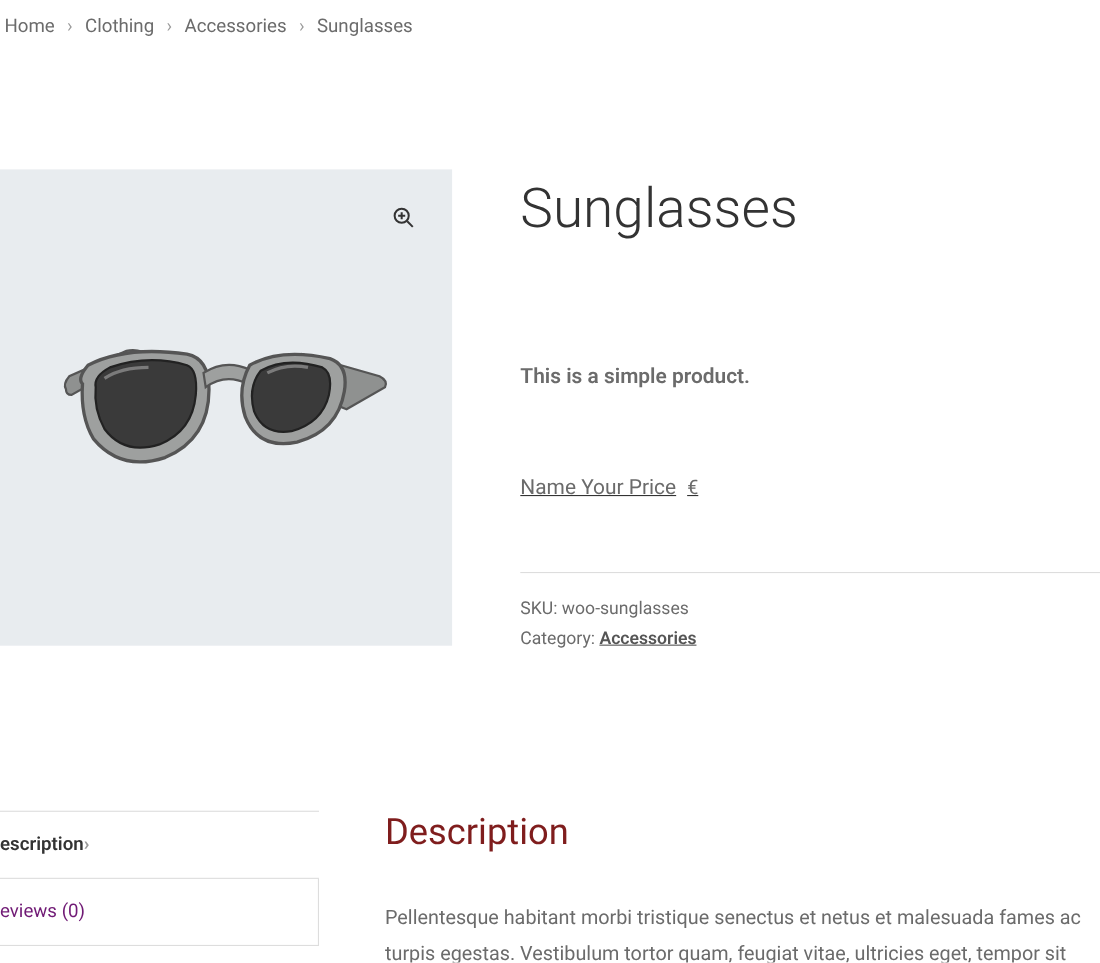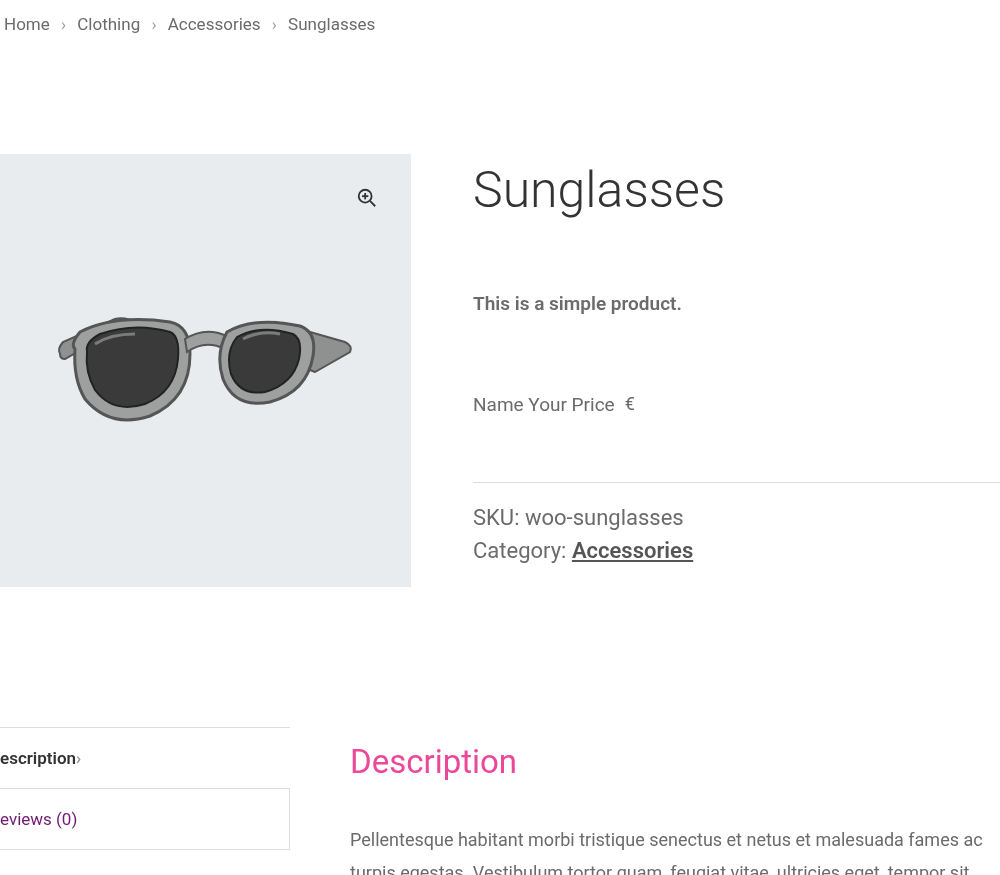--- a/index.html
+++ b/index.html
@@ -65,31 +65,32 @@
     flex: 1;
   }
   .product-title {
     font-size: 50px;
     font-weight: 300;
     color: #333;
     line-height: 1.2;
     margin-top: 6px;
   }
   .short-desc {
-    margin-top: 72px;
+    margin-top: 110px;
     font-size: 19px;
     font-weight: 600;
     color: #6b6b6b;
   }
 
   .price-row {
     margin-top: 78px;
     display: flex;
-    align-items: flex-start;
+    align-items: flex-end;
     gap: 8px;
+    text-decoration: underline;
   }
   .price-label {
     font-size: 19px;
     color: #6b6b6b;
   }
   .price-input {
     width: 98px;
     height: 42px;
     border: 1px solid #bbb;
     font-size: 18px;
@@ -111,21 +112,21 @@
     padding: 18px 30px;
     cursor: pointer;
   }
 
   .divider {
     border-top: 1px solid #ddd;
     margin-top: 66px;
     margin-bottom: 22px;
   }
   .meta-line {
-    font-size: 22px;
+    font-size: 16px;
     color: #6b6b6b;
     margin-bottom: 8px;
   }
   .meta-line .meta-link {
     color: #555;
     text-decoration: underline;
     font-weight: 600;
   }
 
   
@@ -163,22 +164,22 @@
     font-weight: 700;
   }
 
   .content-col {
     padding-left: 60px;
     flex: 1;
   }
   .content-heading {
     font-size: 33px;
     font-weight: 400;
-    color: #ec4899;
-    margin-top: 15px;
+    color: #7f1d1d;
+    margin-top: 0;
   }
   .content-body {
     margin-top: 42px;
     font-size: 18px;
     color: #6b6b6b;
     line-height: 1.85;
   }
 </style>
 </head>
 <body>

